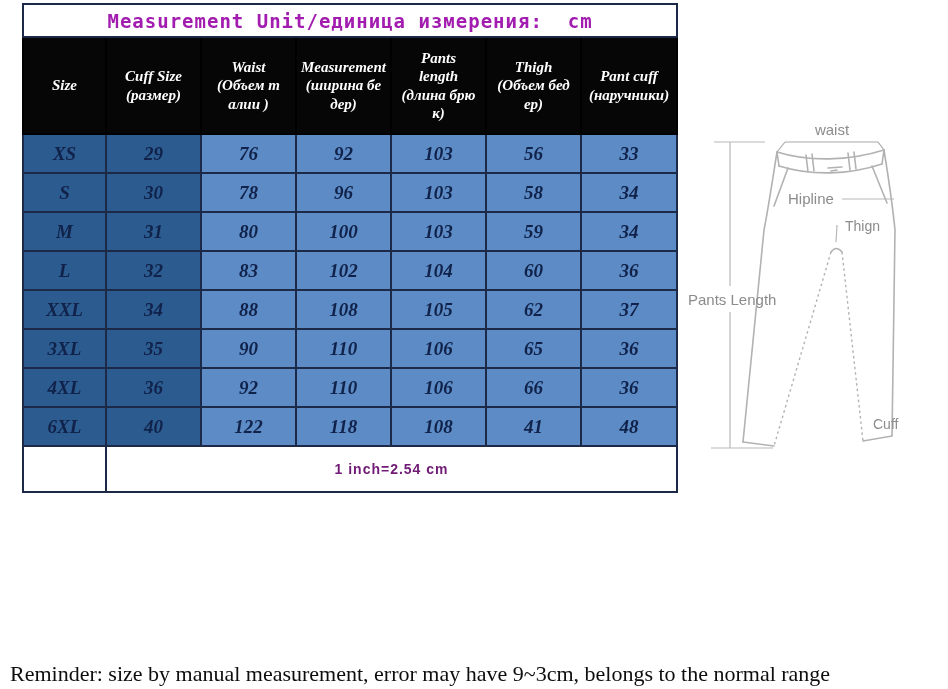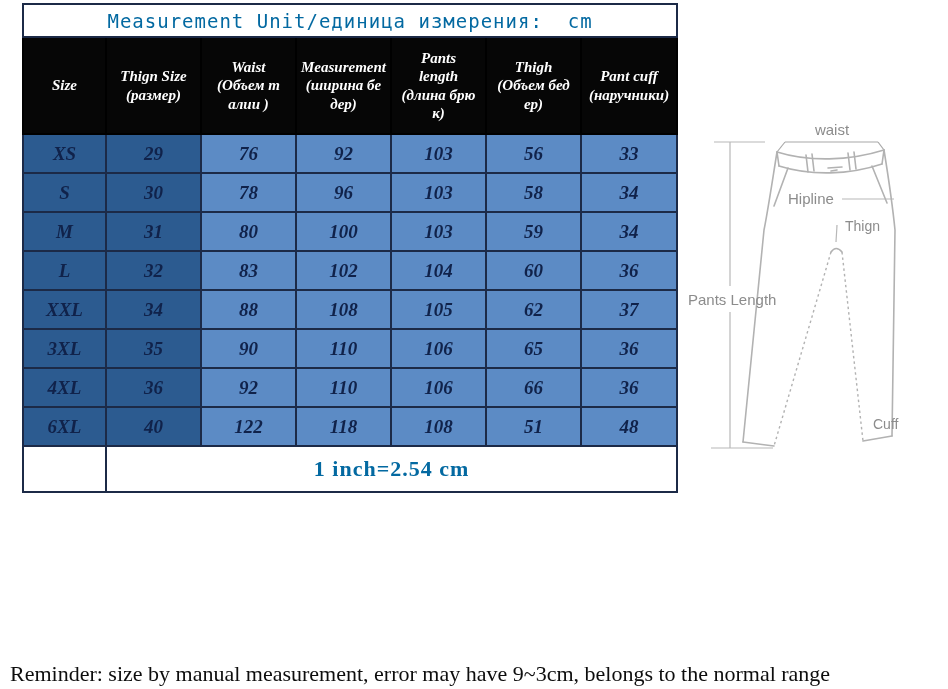--- a/index.html
+++ b/index.html
@@ -26,24 +26,24 @@
     padding: 0;
     text-align: center;
     vertical-align: middle;
     overflow: hidden;
   }
   th.title-cell {
     background: #ffffff;
     border: 2px solid #000000;
     height: 31px;
     font-family: "DejaVu Sans Mono", "Liberation Mono", monospace;
-    font-weight: normal;
+    font-weight: bold;
     font-size: 19px;
     letter-spacing: 1px;
-    color: #0369a1;
+    color: #a21caf;
     white-space: pre;
   }
   tr.header-row th {
     background: var(--header-bg, #060606);
     color: #ffffff;
     height: 95px;
     font-style: italic;
     font-weight: bold;
     font-size: 15px;
     line-height: 1.22;
@@ -58,24 +58,24 @@
     color: var(--cell-text, #10224a);
   }
   tbody td.dark  { background: var(--dark-cell, #2c5b90); text-align: center; }
   tbody td.light { background: var(--light-cell, #5c8bc5); }
   tfoot td {
     background: #ffffff;
     height: 44px;
     border-color: #000000;
   }
   td.foot-note {
-    font-family: Liberation Serif, serif;
-    font-weight: bold;
-    font-size: 22px;
-    color: #0369a1;
+    font-family: Liberation Sans, sans-serif;
+    font-weight: bold;
+    font-size: 14px;
+    color: #701a75;
     letter-spacing: 1px;
   }
 
   
   .pants-figure {
     position: absolute;
     left: 684px;
     top: 98px;
   }
   .pants-figure text {
@@ -109,21 +109,21 @@
         <col style="width:95px">
         <col style="width:95px">
       <col style="width:96px">
     </colgroup>
     <thead>
       <tr>
         <th class="title-cell" colspan="7">Measurement Unit/единица измерения:  cm</th>
       </tr>
       <tr class="header-row">
         <th>Size</th>
-        <th>Thign Size
+        <th>Cuff Size
 (размер)</th>
         <th>Waist
 (Объем т
 алии )</th>
         <th>Measurement
 (ширина бе
 дер)</th>
         <th>Pants
 length
 (длина брю
@@ -198,21 +198,21 @@
           <td class="light">106</td>
           <td class="light">66</td>
           <td class="light">36</td>
         </tr>
         <tr>
           <td class="dark">6XL</td>
           <td class="dark">40</td>
           <td class="light">122</td>
           <td class="light">118</td>
           <td class="light">108</td>
-          <td class="light">51</td>
+          <td class="light">41</td>
           <td class="light">48</td>
         </tr>
       </tbody>
     <tfoot>
       <tr>
         <td class="foot-empty"></td>
         <td class="foot-note" colspan="6">1 inch=2.54 cm</td>
       </tr>
     </tfoot>
   </table>

